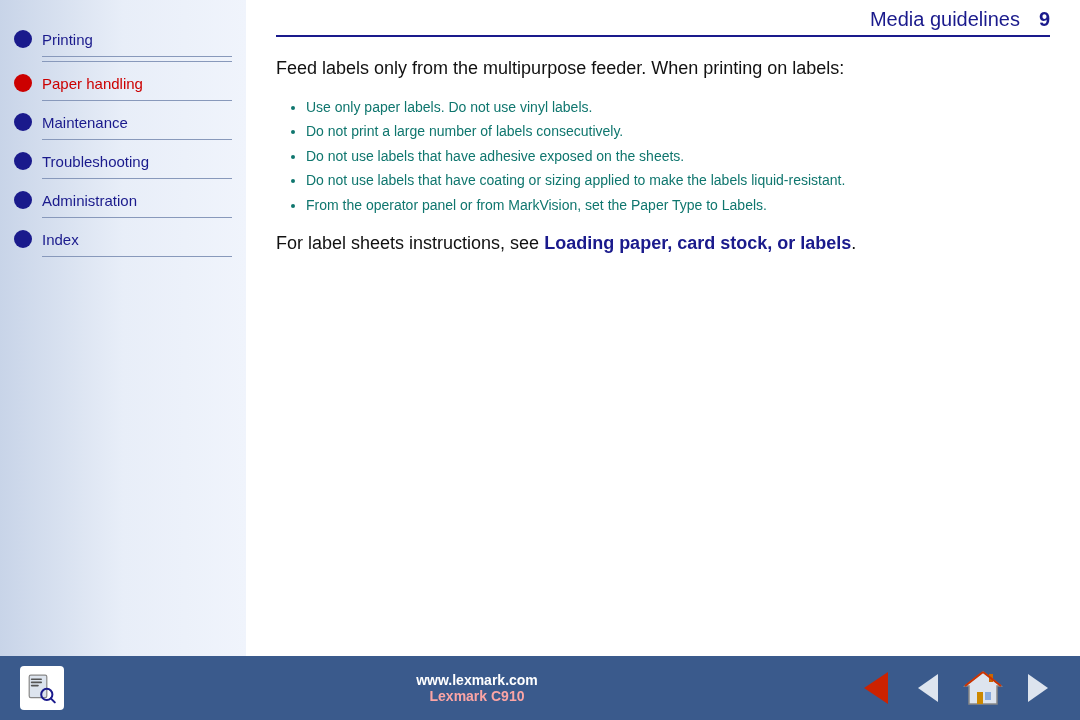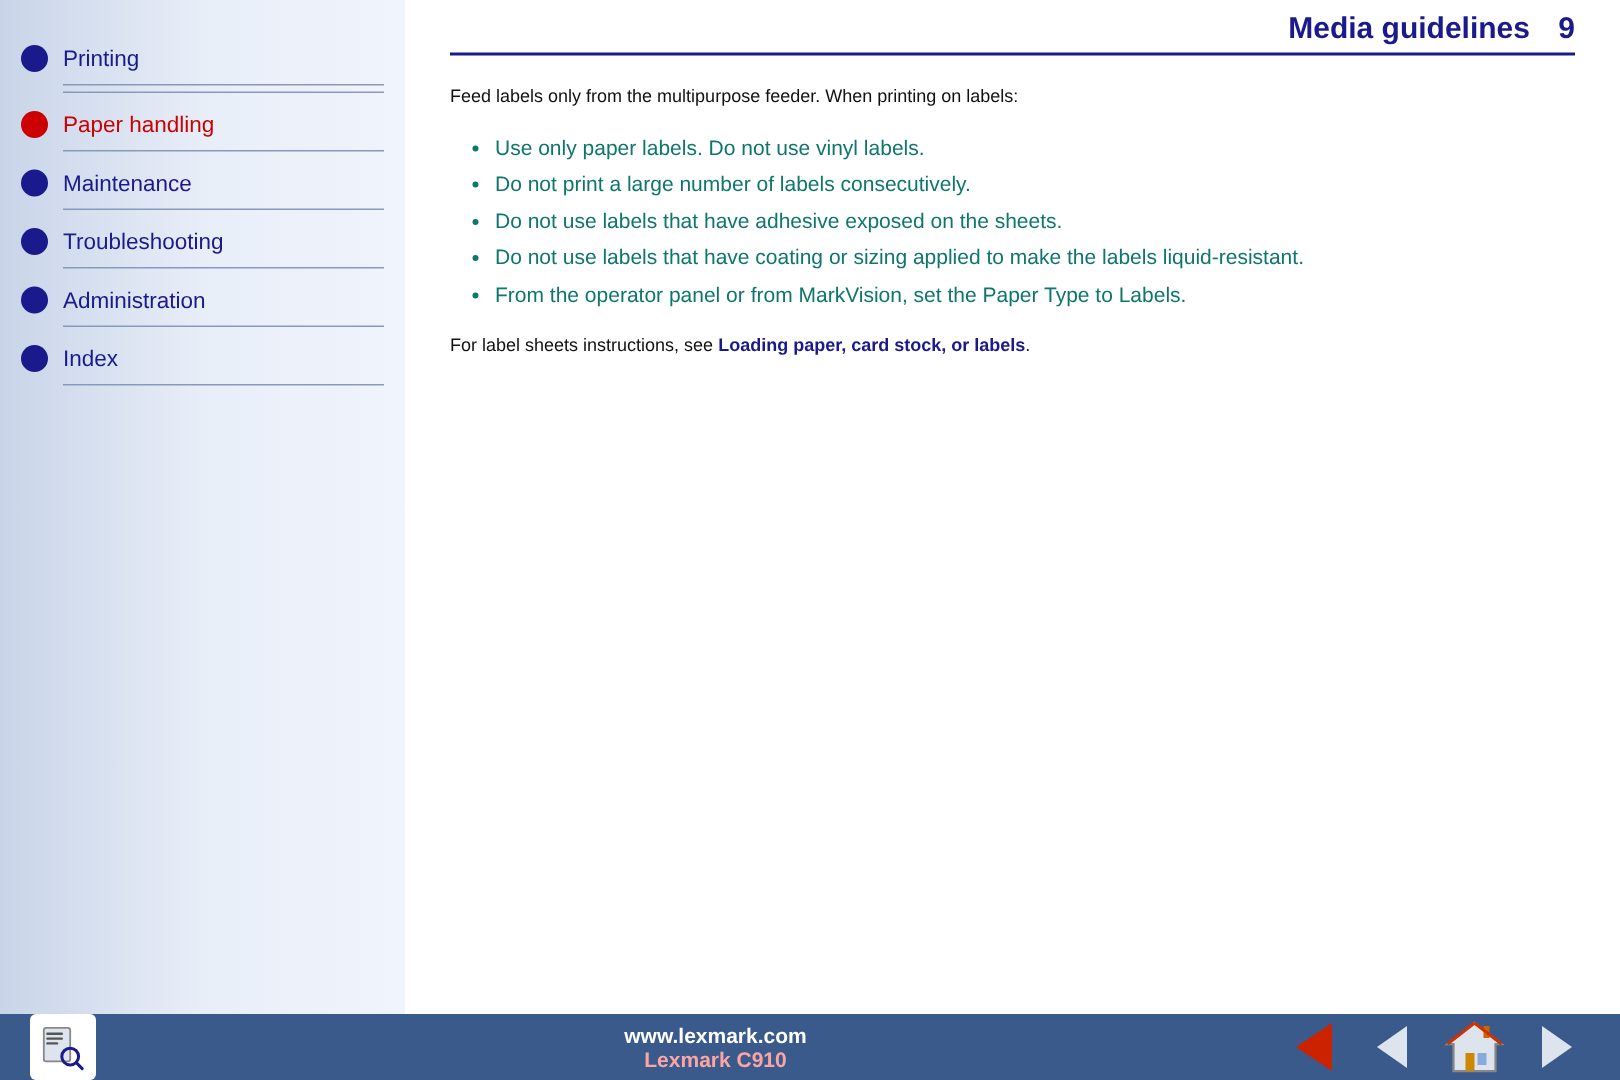--- a/index.html
+++ b/index.html
@@ -7,21 +7,21 @@
 
     
     .main-wrapper {
       display: flex;
       flex: 1;
       overflow: hidden;
     }
 
     
     .sidebar {
-      width: 270px;
+      width: 246px;
       background: linear-gradient(to right, #c8d4e8, #e8eef8, #f0f4fc);
       display: flex;
       flex-direction: column;
       padding-top: 20px;
       flex-shrink: 0;
     }
 
     .sidebar-item {
       display: flex;
       align-items: center;
@@ -72,34 +72,34 @@
       display: flex;
       justify-content: flex-end;
       align-items: center;
       padding: 8px 0 4px 0;
       border-bottom: 2px solid #1a1a8c;
       margin-bottom: 18px;
     }
 
     .page-title {
       font-size: 20px;
-      font-weight: bold;
+      font-weight: normal;
       color: #1a1a8c;
       margin-right: 10px;
     }
 
     .page-number {
       font-size: 20px;
       font-weight: bold;
       color: #1a1a8c;
     }
 
     
     .body-text {
-      font-size: 12px;
+      font-size: 18px;
       color: #111;
       line-height: 1.5;
       margin-bottom: 14px;
     }
 
     .bullet-list {
       list-style: disc;
       margin-left: 30px;
       margin-bottom: 14px;
     }
@@ -113,21 +113,21 @@
 
     .link-text {
       color: #1a1a8c;
       font-weight: bold;
       text-decoration: none;
       cursor: pointer;
     }
 
     
     .footer {
-      height: 44px;
+      height: 64px;
       background: #3a5a8c;
       display: flex;
       align-items: center;
       justify-content: space-between;
       padding: 0 20px;
       flex-shrink: 0;
     }
 
     .footer-left {
       width: 80px;

